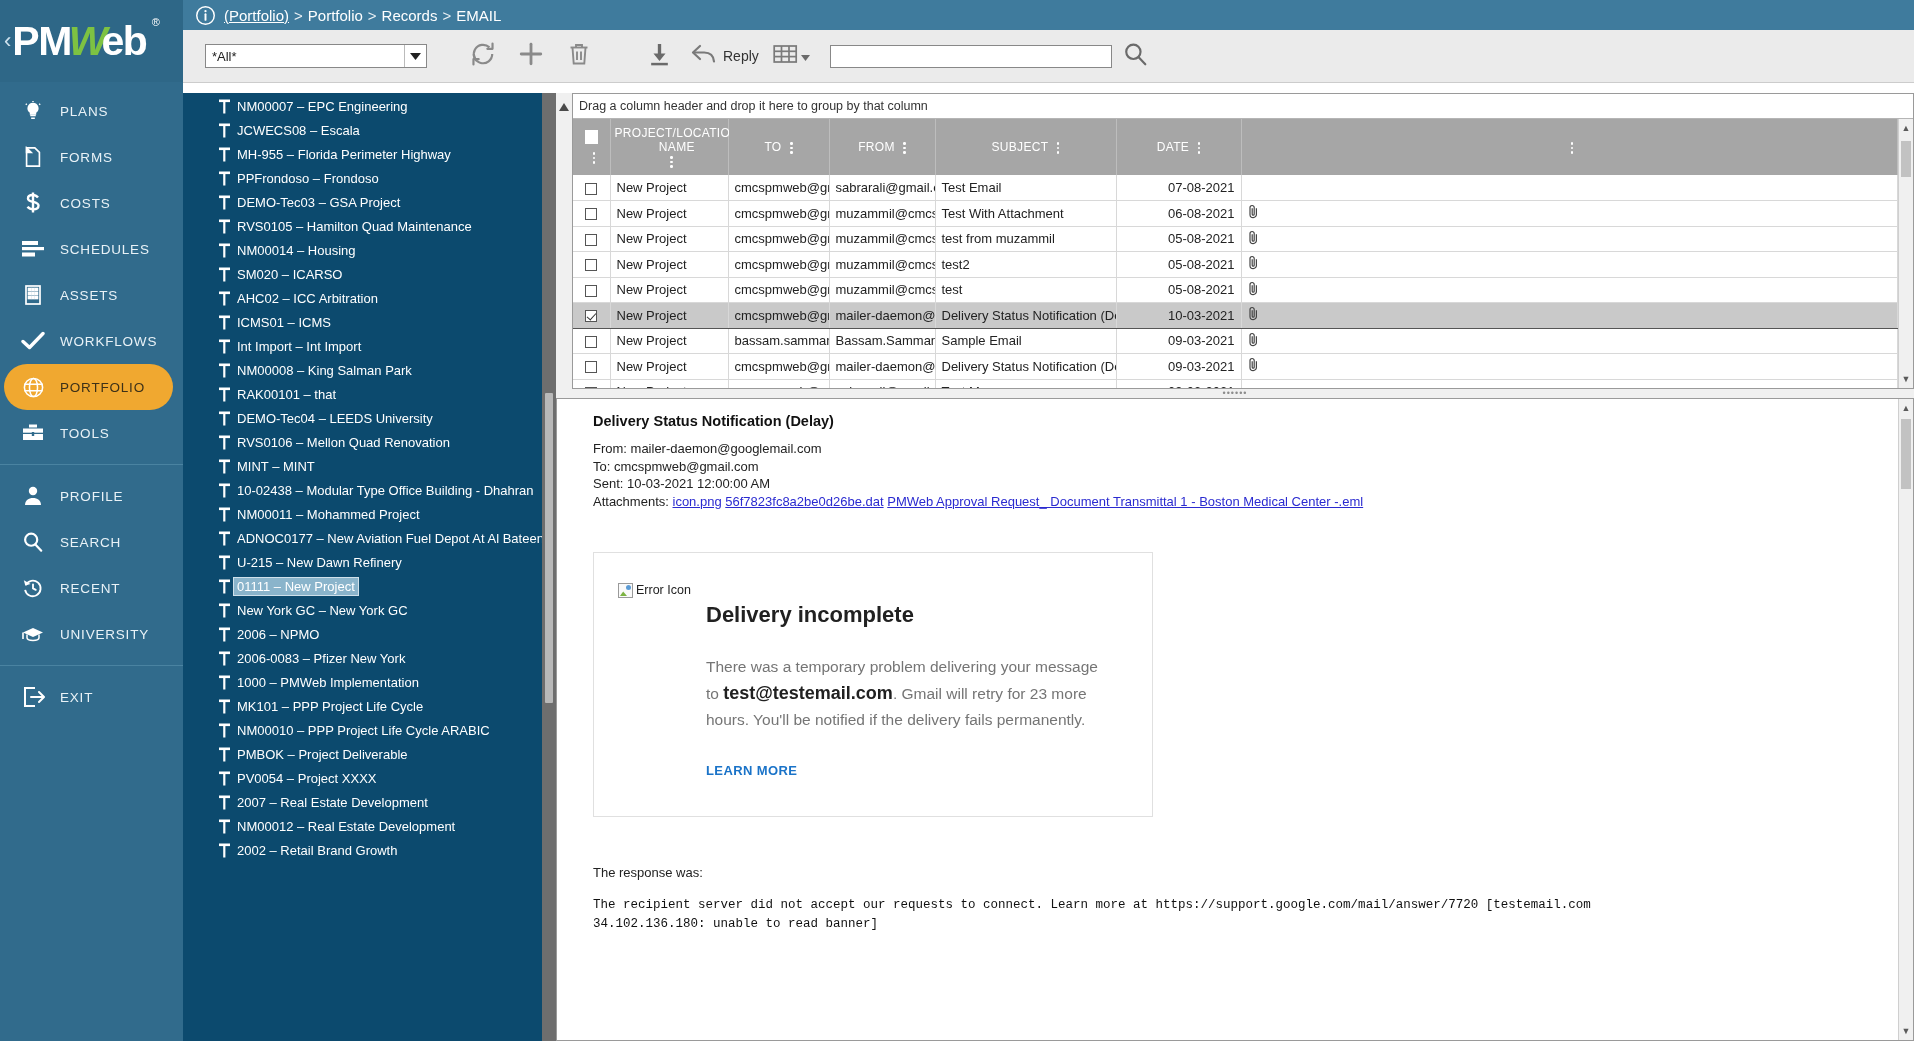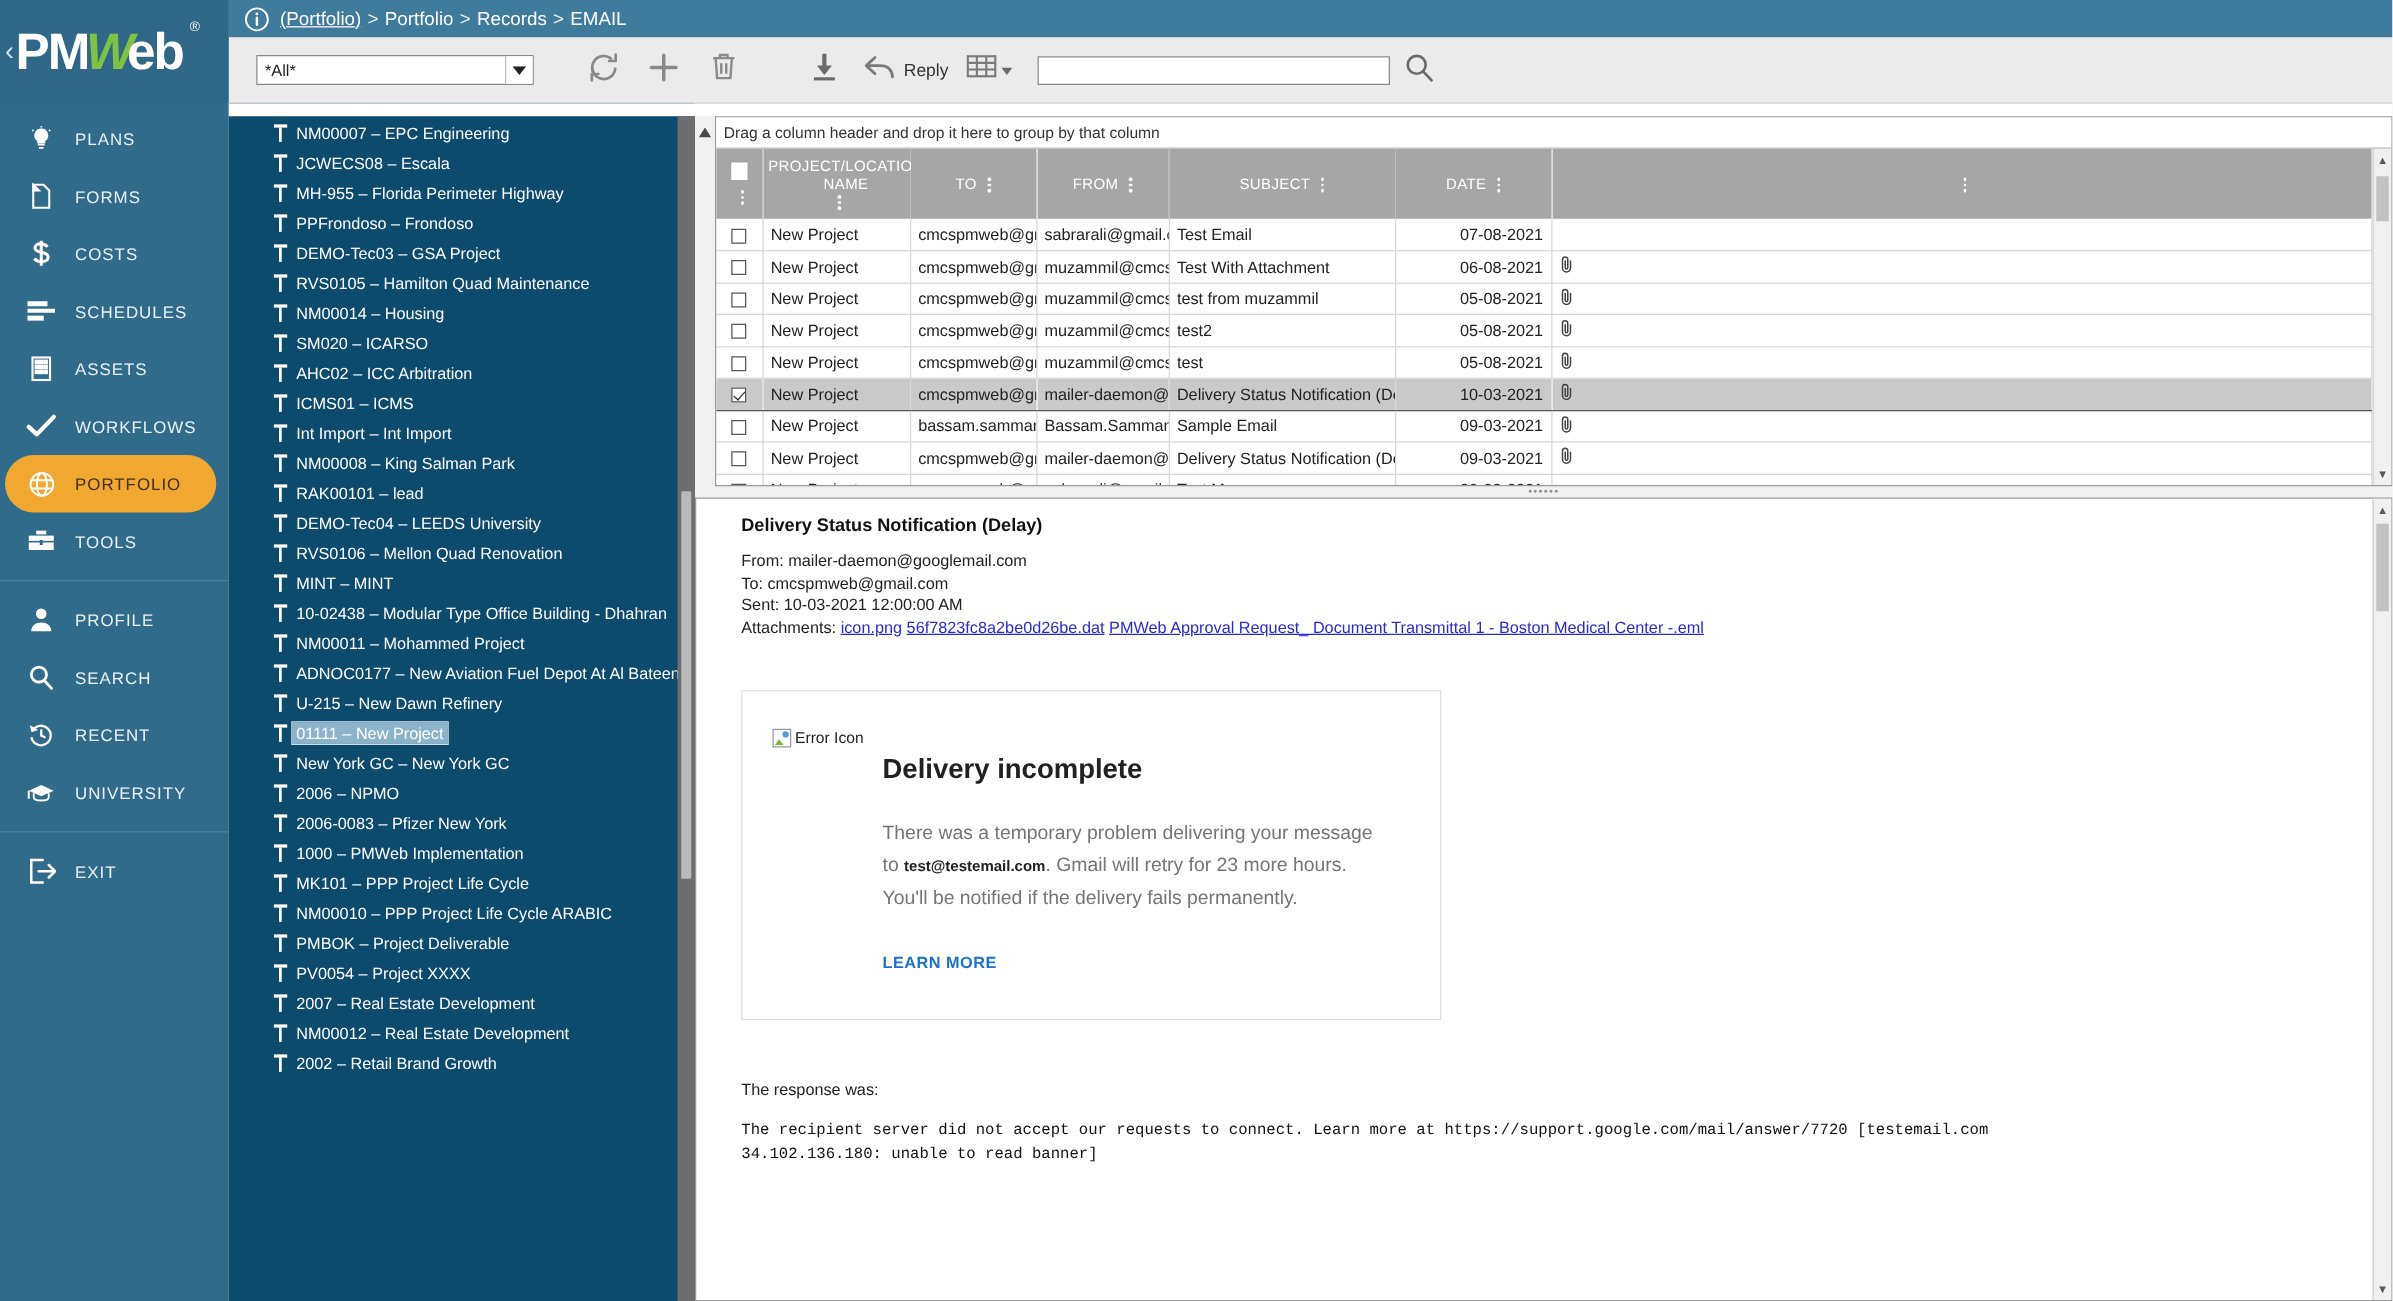--- a/index.html
+++ b/index.html
@@ -184,21 +184,21 @@
     background: #7cb342; clip-path: polygon(0 100%, 45% 25%, 100% 100%);
   }
   .broken-img::after {
     content: ""; position: absolute; right: 1px; top: 1px; width: 5px; height: 5px;
     background: #5b9bd5; border-radius: 50%;
   }
   .err-label { font-size: 12.5px; color: #222; }
   .card-inner { padding-left: 88px; margin-top: -4px; }
   .card-h1 { font-size: 22px; font-weight: 700; color: #212121; margin: 8px 0 26px; }
   .card-p { font-size: 15.5px; color: #757575; line-height: 26px; width: 400px; }
-  .card-p b { color: #212121; font-size: 12px; font-weight: 700; }
+  .card-p b { color: #212121; font-size: 18px; font-weight: 700; }
   .learn-more { margin-top: 30px; font-size: 13px; font-weight: 700; color: #1a73c8; letter-spacing: .4px; cursor: pointer; }
   .resp-line { margin-top: 48px; font-size: 13px; color: #222; }
   .mono-block {
     margin-top: 16px; font-family: "Liberation Mono", monospace; font-size: 12.5px;
     color: #111; line-height: 19px; white-space: pre-wrap; width: 1010px;
   }
   .detail-vscroll { width: 15px; background: #f0f0f0; border-left: 1px solid #cfcfcf; position: relative; }
   .detail-vscroll .thumb { position: absolute; left: 2px; width: 10px; top: 20px; height: 70px; background: #c2c2c2; }
 </style>
 </head>
@@ -593,21 +593,21 @@
               </span>
               <span class="ptxt">NM00008 – King Salman Park</span>
             </div>
             <div class="proj-row">
               <span class="pin">
                 <svg width="11" height="15" viewBox="0 0 11 15" fill="#fff">
                   <rect x="0" y="0.5" width="11" height="2.6"></rect>
                   <rect x="4.2" y="3" width="2.2" height="11.5"></rect>
                 </svg>
               </span>
-              <span class="ptxt">RAK00101 – lead</span>
+              <span class="ptxt">RAK00101 – that</span>
             </div>
             <div class="proj-row">
               <span class="pin">
                 <svg width="11" height="15" viewBox="0 0 11 15" fill="#fff">
                   <rect x="0" y="0.5" width="11" height="2.6"></rect>
                   <rect x="4.2" y="3" width="2.2" height="11.5"></rect>
                 </svg>
               </span>
               <span class="ptxt">DEMO-Tec04 – LEEDS University</span>
             </div>

